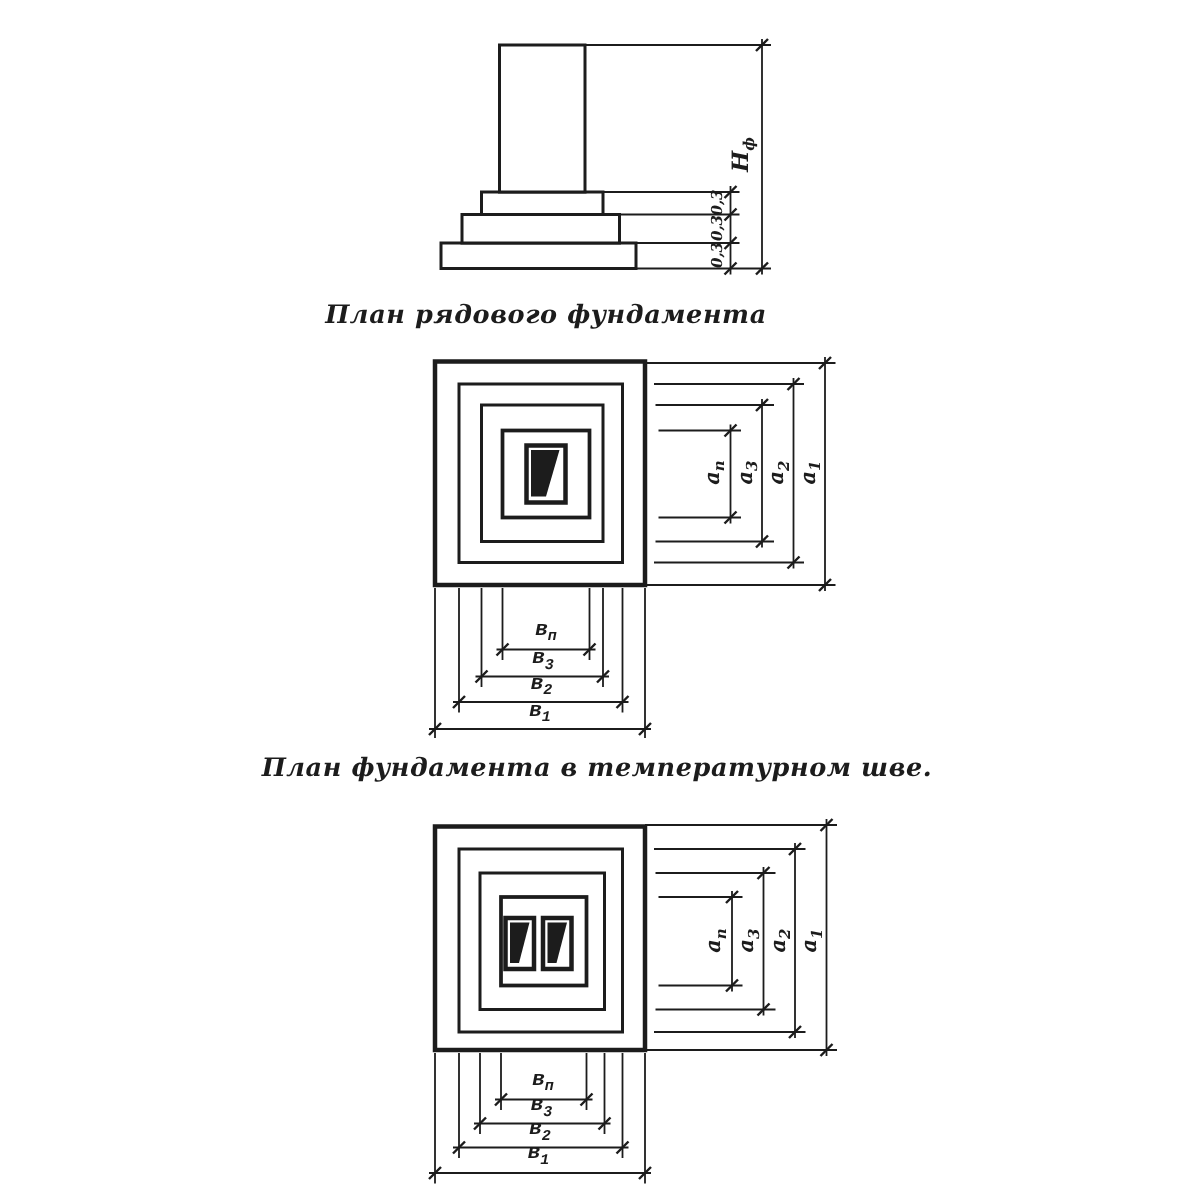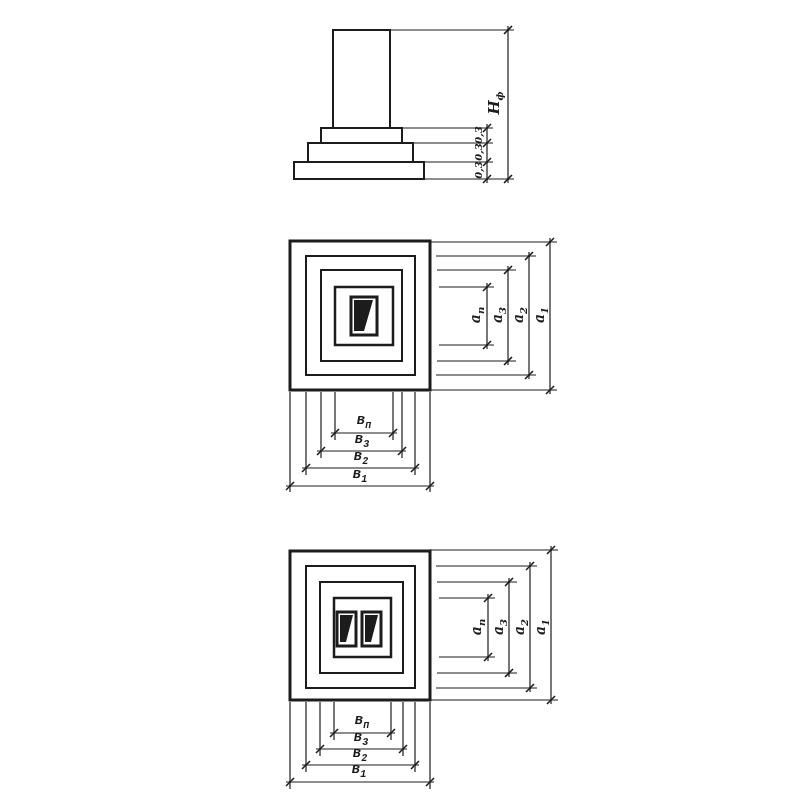--- a/index.html
+++ b/index.html
@@ -176,20 +176,22 @@
   </g>
 </svg>
 
   <div class="rlabel dim" style="left:496px;top:103px;font-size:15px">
     <span>Н</span><sub>ф</sub>
   </div>
   <div class="rlabel small-dim" style="left:479px;top:135px">0,3</div>
   <div class="rlabel small-dim" style="left:479px;top:152px">0,3</div>
   <div class="rlabel small-dim" style="left:479px;top:170px">0,3</div>
 
+  <div class="title" style="left:364px;top:210px">План рядового фундамента</div>
+  <div class="title" style="left:398px;top:512px">План фундамента в температурном шве.</div>
 
   <div class="rlabel dim" style="left:477px;top:315px">
     <span>а</span><sub>п</sub>
   </div>
   <div class="rlabel dim" style="left:499px;top:315px">
     <span>а</span><sub>3</sub>
   </div>
   <div class="rlabel dim" style="left:520px;top:315px">
     <span>а</span><sub>2</sub>
   </div>

